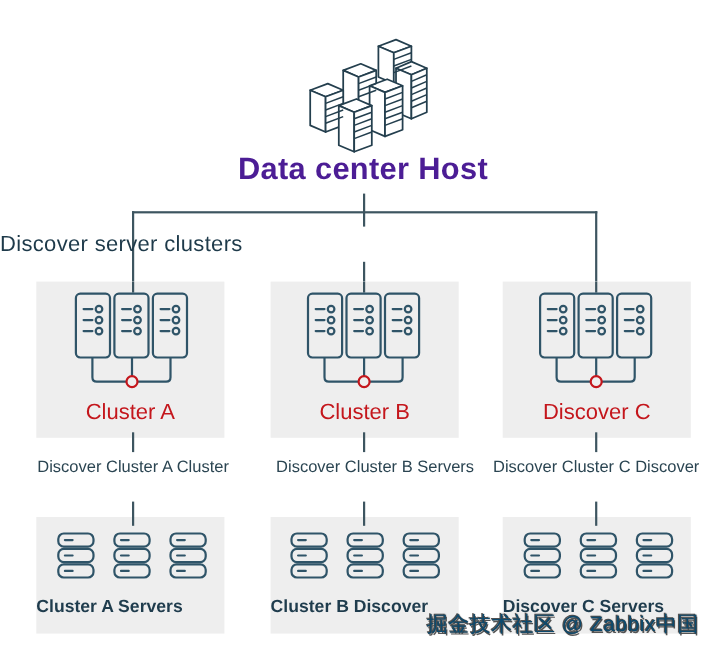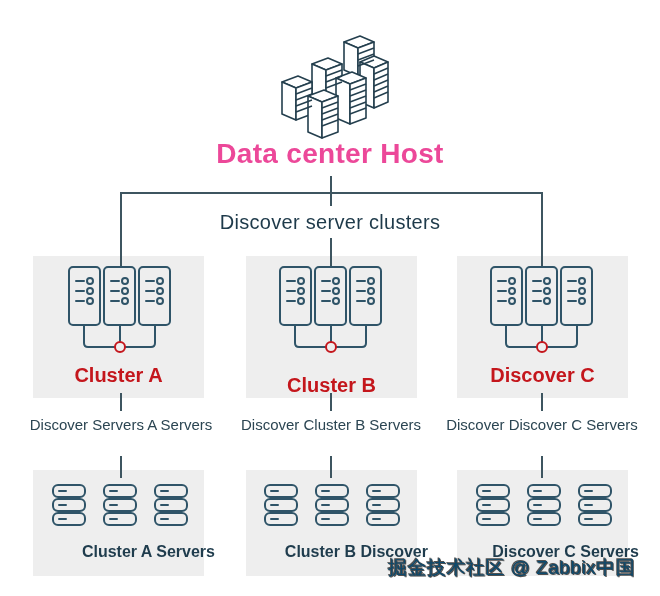--- a/index.html
+++ b/index.html
@@ -1,28 +1,28 @@
 <!DOCTYPE html>
 <html><head>
 <meta charset="utf-8">
 <style>
   html, body { margin:0; padding:0; background:#ffffff; }
   body { width:660px; height:596px; position:relative; overflow:hidden;
          font-family:"Liberation Sans", "DejaVu Sans", sans-serif; }
   .line { position:absolute; background:#3d5560; }
   .box { position:absolute; background:#eeeeee; }
   .title { position:absolute; left:0; width:660px; text-align:center;
-           color:#ec4899; font-size:28px; font-weight:bold; top:138px; letter-spacing:0.3px; }
-  .subtitle { position:absolute; left:0; width:660px; text-align:center;
+           color:#4c1d95; font-size:28px; font-weight:bold; top:138px; letter-spacing:0.3px; }
+  .subtitle { position:absolute; left:0; width:660px; 
               color:#1e3a4a; font-size:20px; top:211px; letter-spacing:0.3px; }
   .cluster-label { position:absolute; width:171px; text-align:center; color:#c4161c;
-                   font-size:20px; font-weight:bold; top:364px; }
+                   font-size:20px; font-weight:normal; top:364px; }
   .disc-label { position:absolute; width:200px; text-align:center; color:#2b4552;
                 font-size:15px; line-height:20px; top:415px; }
-  .servers-label { position:absolute; width:182px; text-align:right; color:#1f3c4d;
+  .servers-label { position:absolute; width:182px; text-align:left; color:#1f3c4d;
                    font-size:16px; font-weight:bold; top:543px; }
   .watermark { position:absolute; left:388px; top:555px; color:#0c4a6e; font-size:19px;
                text-shadow: 0 0 1px #444, 0 0 1px #444, 1px 1px 0 #555, -1px -1px 0 #555; letter-spacing:0.5px; }
   svg { position:absolute; overflow:visible; }
 </style>
 </head>
 <body>
 
 <svg style="left:270px;top:34px;" width="120" height="105" viewBox="0 0 120 105">
   <g fill="#ffffff" stroke="#243f4e" stroke-width="1.6" stroke-linejoin="round">
@@ -115,30 +115,30 @@
     <g id="stack" fill="none" stroke="#2f5468" stroke-width="2" stroke-linecap="round">
       <rect x="1" y="1" width="32" height="12" rx="5"></rect>
       <rect x="1" y="15" width="32" height="12" rx="5"></rect>
       <rect x="1" y="29" width="32" height="12" rx="5"></rect>
       <path d="M7 7 H14 M7 21 H14 M7 35 H14"></path>
     </g>
   </defs>
 </svg>
 
 <div class="cluster-label" style="left:33px;">Cluster A</div>
-<div class="cluster-label" style="left:246px;margin-top:10px;">Cluster B</div>
+<div class="cluster-label" style="left:246px;">Cluster B</div>
 <div class="cluster-label" style="left:457px;">Discover C</div>
 
 <div class="line" style="left:120px;top:393px;width:2px;height:18px;"></div>
 <div class="line" style="left:330px;top:393px;width:2px;height:18px;"></div>
 <div class="line" style="left:541px;top:393px;width:2px;height:18px;"></div>
 
-<div class="disc-label" style="left:21px;">Discover Servers A Servers</div>
-<div class="disc-label" style="left:231px;">Discover Cluster B Servers</div>
-<div class="disc-label" style="left:442px;">Discover Discover C Servers</div>
+<div class="disc-label" style="left:21px;">Discover Cluster A Cluster</div>
+<div class="disc-label" style="left:231px;text-align:right;">Discover Cluster B Servers</div>
+<div class="disc-label" style="left:442px;">Discover Cluster C Discover</div>
 
 <div class="line" style="left:120px;top:456px;width:2px;height:22px;"></div>
 <div class="line" style="left:330px;top:456px;width:2px;height:22px;"></div>
 <div class="line" style="left:541px;top:456px;width:2px;height:22px;"></div>
 
 <div class="box" style="left:33px;top:470px;width:171px;height:106px;"></div>
 <div class="box" style="left:246px;top:470px;width:171px;height:106px;"></div>
 <div class="box" style="left:457px;top:470px;width:171px;height:106px;"></div>
 <div class="line" style="left:120px;top:470px;width:2px;height:8px;"></div>
 <div class="line" style="left:330px;top:470px;width:2px;height:8px;"></div>

